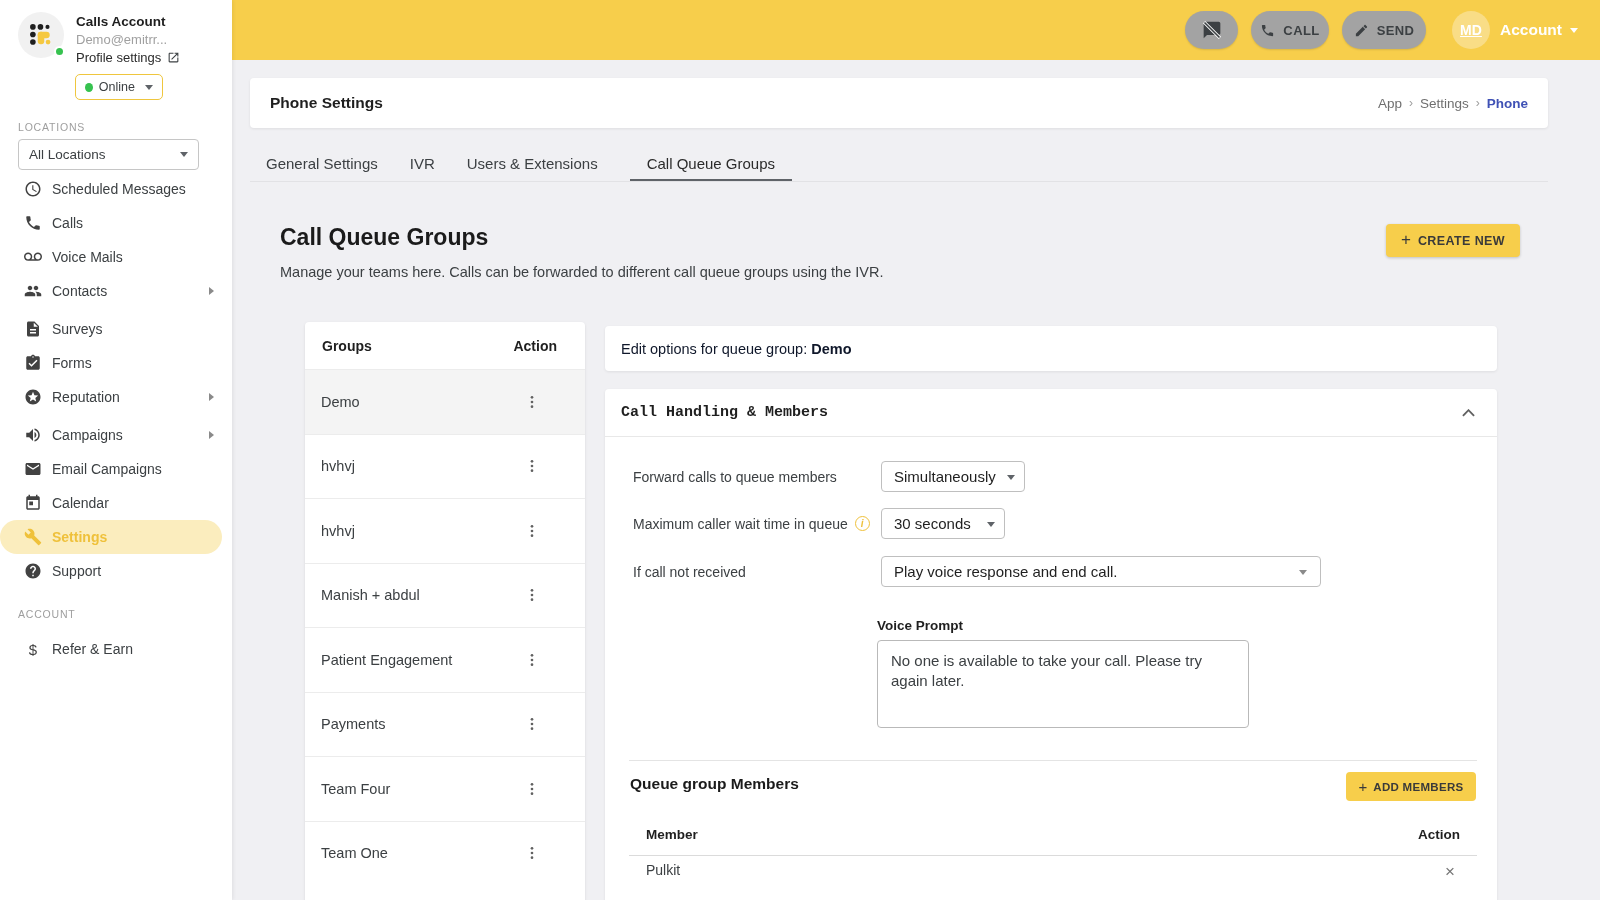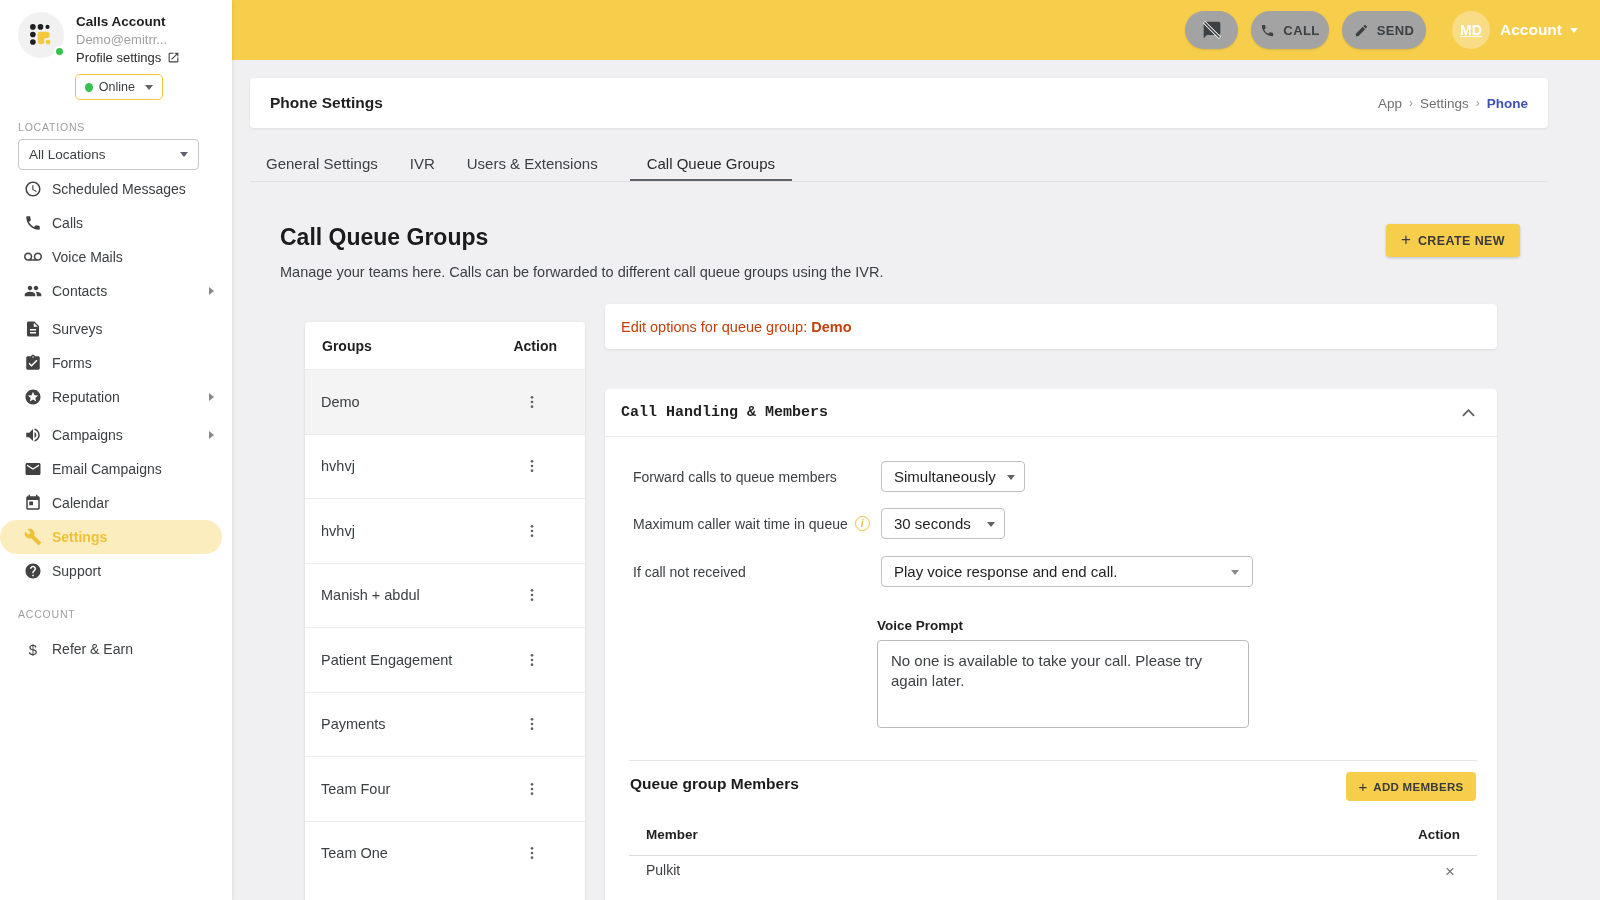--- a/index.html
+++ b/index.html
@@ -85,38 +85,38 @@
   .groups-card { position:absolute; left:305px; top:322px; width:280px; height:585px; background:#fff;
                  box-shadow:0 1px 3px rgba(0,0,0,.1); border-radius:4px 4px 0 0; overflow:hidden; }
   .g-header { height:47px; display:flex; align-items:center; justify-content:space-between; padding:0 28px 0 17px;
               font-size:14px; font-weight:bold; color:#1F1F1F; }
   .g-row { height:64.5px; border-top:1px solid #ECECEC; display:flex; align-items:center; justify-content:space-between;
            padding:0 45px 0 16px; font-size:14.5px; color:#3C4043; cursor:pointer; }
   .g-row.selected { background:#F4F4F4; }
   .morevert { cursor:pointer; }
 
   
-  .edit-card { position:absolute; left:605px; top:304px; width:892px; height:45px; background:#fff; border-radius:4px;
-               box-shadow:0 1px 3px rgba(0,0,0,.08); display:flex; align-items:center; padding:0 16px; font-size:14.5px; color:#c2410c; }
+  .edit-card { position:absolute; left:605px; top:326px; width:892px; height:45px; background:#fff; border-radius:4px;
+               box-shadow:0 1px 3px rgba(0,0,0,.08); display:flex; align-items:center; padding:0 16px; font-size:14.5px; color:#0f172a; }
   .edit-card b { margin-left:4px; }
 
   .handling-card { position:absolute; left:605px; top:389px; width:892px; height:520px; background:#fff; border-radius:4px 4px 0 0;
                    box-shadow:0 1px 3px rgba(0,0,0,.08); }
   .h-header { height:48px; display:flex; align-items:center; justify-content:space-between; padding:0 22px 0 16px;
               border-bottom:1px solid #E8E8E8; }
   .h-header span { font-size:15px; font-weight:bold; color:#1F1F1F;font-family:Liberation Mono, monospace; }
 
   .frow { position:absolute; left:28px; height:31px; display:flex; align-items:center; }
   .fr1 { top:72px; } .fr2 { top:119px; } .fr3 { top:167px; }
   .flabel { width:248px; font-size:14px; color:#3C4043; display:flex; align-items:center; }
   .info-ic { width:15px; height:15px; border:1.5px solid #EFC13B; border-radius:50%; color:#EFC13B; font-size:10px; font-weight:bold;
              display:inline-flex; align-items:center; justify-content:center; margin-left:7px; font-style:italic; }
   .selectbox { position:relative; height:31px; border:1px solid #BFBFBF; border-radius:4px; background:#fff; cursor:pointer;
                display:flex; align-items:center; padding:0 26px 0 12px; font-size:15px; color:#1F1F1F; }
-  .sb1 { width:144px; } .sb2 { width:124px; } .sb3 { width:372px; }
+  .sb1 { width:144px; } .sb2 { width:124px; } .sb3 { width:440px; }
   .sb-caret { position:absolute; right:9px; top:13px; width:0; height:0; border-left:4.5px solid transparent;
               border-right:4.5px solid transparent; border-top:5px solid #5F6368; }
   .sb3 .sb-caret { right:13px; border-top-color:#8A8A8A; }
 
   .vp-label { position:absolute; left:272px; top:229px; font-size:13.5px; font-weight:bold; color:#1F1F1F; }
   .vp-area { position:absolute; left:272px; top:251px; width:372px; height:88px; border:1px solid #B9B9B9; border-radius:4px;
              padding:10px 13px; font-family:"Liberation Sans",sans-serif; font-size:15px; color:#3C4043; line-height:1.32; resize:none; }
 
   .h-divider { position:absolute; left:24px; top:371px; width:848px; height:1px; background:#E4E4E4; }
   .members-title { position:absolute; left:25px; top:386px; font-size:15.5px; font-weight:bold; color:#1B1B1B; }

